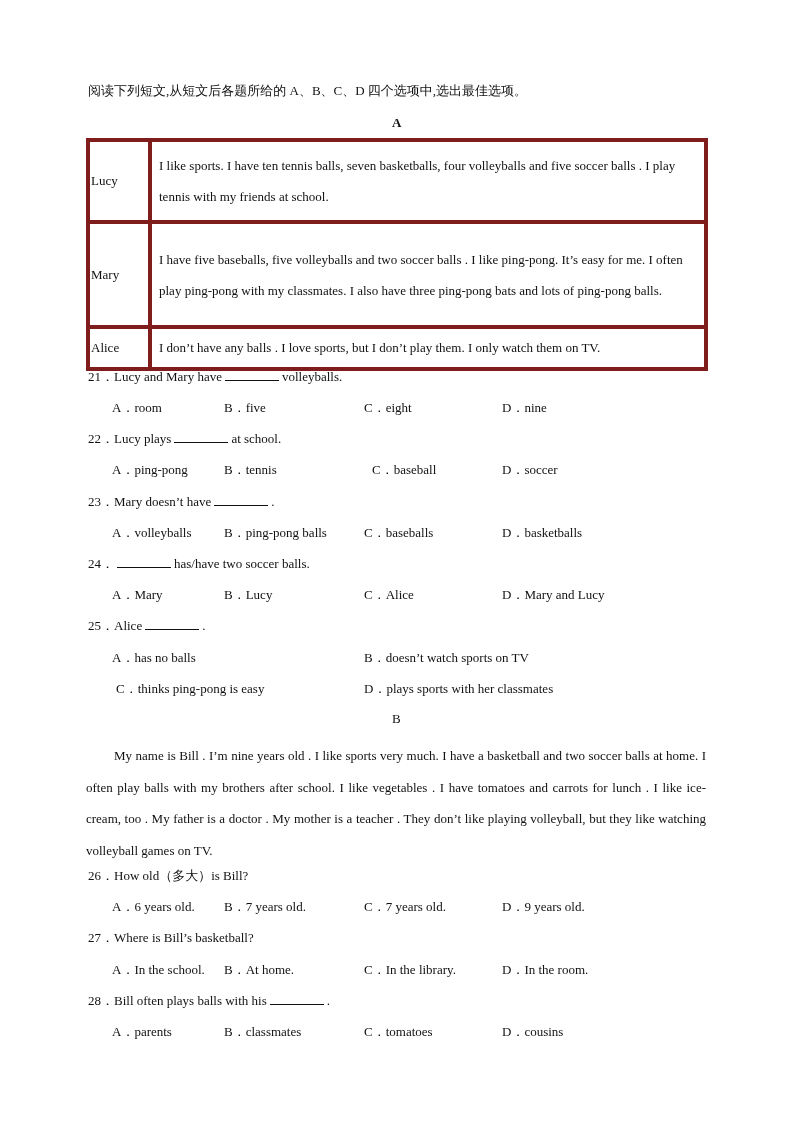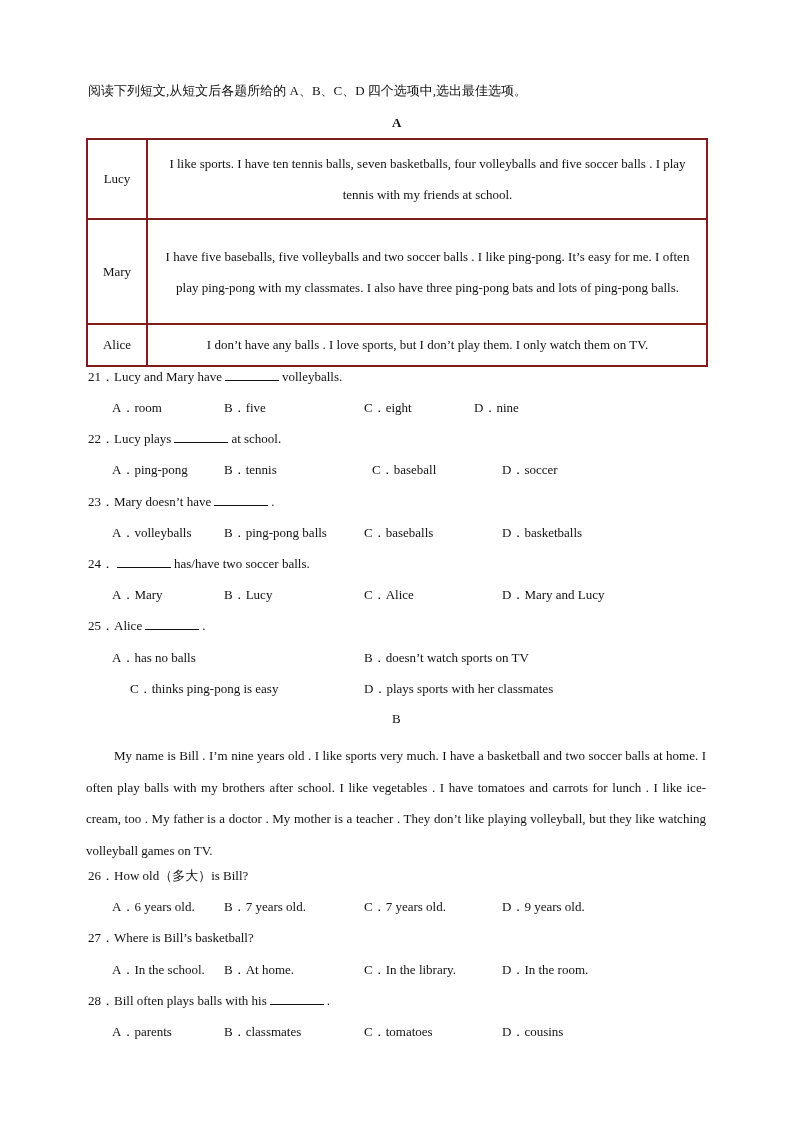--- a/index.html
+++ b/index.html
@@ -4,21 +4,21 @@
 <style>
   html, body { margin: 0; padding: 0; background: #ffffff; }
   body { width: 794px; height: 1123px; position: relative; overflow: hidden;
          font-family: "Liberation Serif", "DejaVu Serif", serif; color: #111; font-size: 13px; }
   .abs { position: absolute; white-space: nowrap; }
   .instr { left: 88px; top: 82px; font-weight: normal; font-size: 13px; }
   .sec { font-size: 13px; }
   .secA { left: 392px; top: 115px; font-weight: bold; }
   .secB { left: 392px; top: 711px; }
   table.passage { position: absolute; left: 86px; top: 138px; width: 622px; border-collapse: collapse; }
-  table.passage td { border: 2px solid #7f1d1d; font-size: 13px; vertical-align: middle; text-align: center; }
+  table.passage td { border: 4px solid #7f1d1d; font-size: 13px; vertical-align: middle; }
   table.passage td.name { width: 56px; }
   table.passage td.txt { padding: 8px 6px 8px 7px; line-height: 31px; }
   .q { left: 88px; }
   .opt { }
   .blank { display: inline-block; width: 54px; border-bottom: 1px solid #111; height: 12px; vertical-align: baseline; margin: 0 3px; }
   .para { position: absolute; left: 86px; top: 740px; width: 620px; font-size: 13px; line-height: 31.5px; text-align: justify; }
   .para .indent { display: inline-block; width: 28px; }
 </style>
 </head>
 <body>
@@ -42,21 +42,21 @@
   </tr>
 </tbody>
   </table>
 
 <div class="abs q" style="top:368px">
   <span>21．</span><span>Lucy and Mary have</span><span class="blank"></span><span>volleyballs.</span>
 </div>
 <div class="abs opt" style="top:399px;left:112px">A．room</div>
 <div class="abs opt" style="top:399px;left:224px">B．five</div>
 <div class="abs opt" style="top:399px;left:364px">C．eight</div>
-<div class="abs opt" style="top:399px;left:474px">D．nine</div>
+<div class="abs opt" style="top:399px;left:502px">D．nine</div>
 
 <div class="abs q" style="top:430px">
   <span>22．</span><span>Lucy plays</span><span class="blank"></span><span>at school.</span>
 </div>
 <div class="abs opt" style="top:461px;left:112px">A．ping-pong</div>
 <div class="abs opt" style="top:461px;left:224px">B．tennis</div>
 <div class="abs opt" style="top:461px;left:372px">C．baseball</div>
 <div class="abs opt" style="top:461px;left:502px">D．soccer</div>
 
 <div class="abs q" style="top:493px">
@@ -73,21 +73,21 @@
 <div class="abs opt" style="top:586px;left:112px">A．Mary</div>
 <div class="abs opt" style="top:586px;left:224px">B．Lucy</div>
 <div class="abs opt" style="top:586px;left:364px">C．Alice</div>
 <div class="abs opt" style="top:586px;left:502px">D．Mary and Lucy</div>
 
 <div class="abs q" style="top:617px">
   <span>25．</span><span>Alice</span><span class="blank"></span><span>.</span>
 </div>
 <div class="abs opt" style="top:649px;left:112px">A．has no balls</div>
 <div class="abs opt" style="top:649px;left:364px">B．doesn’t watch sports on TV</div>
-<div class="abs opt" style="top:680px;left:130px">C．thinks ping-pong is easy</div>
+<div class="abs opt" style="top:680px;left:116px">C．thinks ping-pong is easy</div>
 <div class="abs opt" style="top:680px;left:364px">D．plays  sports with her classmates</div>
 
 <div class="abs sec secB">B</div>
 
 <div class="para"><span class="indent"></span><span>My name is Bill  .  I’m nine years old .  I like  sports very much.  I have a basketball and two soccer balls at home.  I often play  balls  with my brothers after school.  I like vegetables .  I have tomatoes and carrots for lunch .  I like  ice-cream, too .  My  father is  a  doctor .  My mother is a teacher .  They don’t like  playing volleyball,  but they like watching volleyball  games on TV.</span></div>
 
 <div class="abs q" style="top:867px">
   <span>26．</span><span>How old（多大）is Bill?</span>
 </div>
 <div class="abs opt" style="top:898px;left:112px">A．6 years old.</div>

